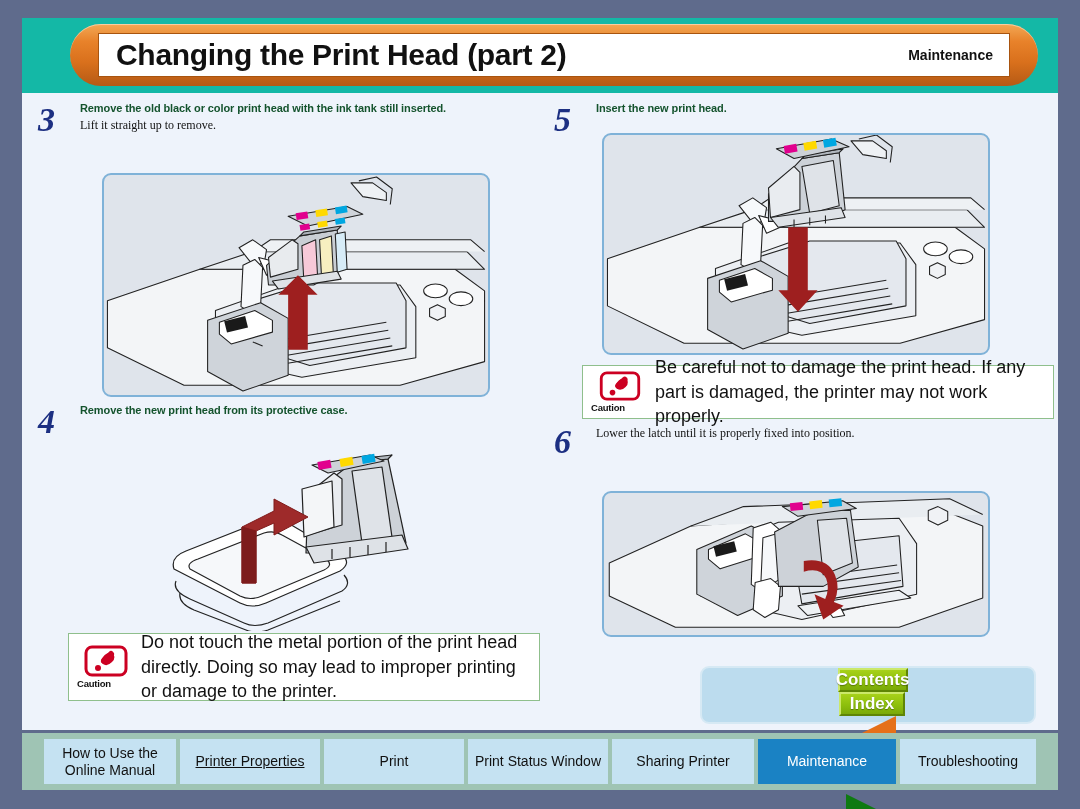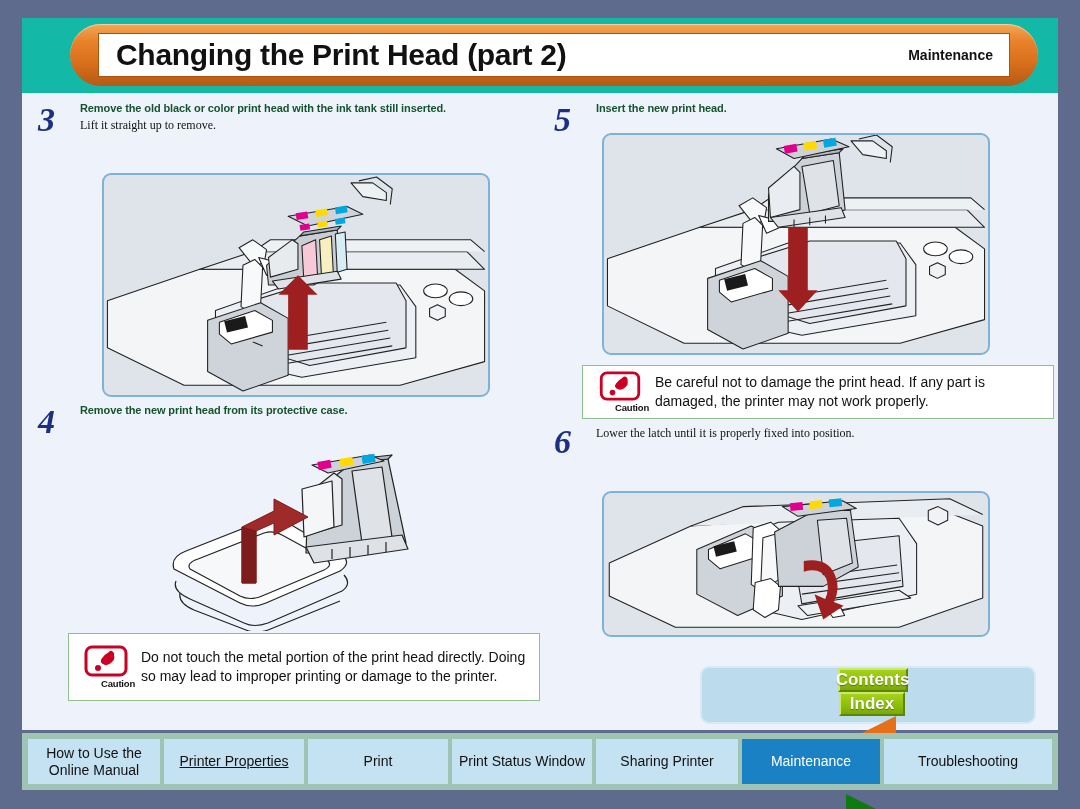--- a/index.html
+++ b/index.html
@@ -83,28 +83,28 @@
     position: relative;
   }
   .fig svg { display: block; width: 100%; height: 100%; }
   
   .caution {
     border: 1px solid #8fbf8c;
     background: #ffffff;
     display: flex; align-items: center;
     padding: 7px 10px 7px 8px;
   }
-  .caution-icon { flex: 0 0 58px; width: 58px; text-align: right; }
+  .caution-icon { flex: 0 0 58px; width: 58px; text-align: left; }
   .caution-icon svg { display: block; margin: 0 auto; }
   .caution-label {
     font-size: 9.5px; font-weight: bold; color: #111;
     margin-top: 1px; letter-spacing: -.2px;
   }
   .caution-text {
-    font-size: 14px; color: #111; line-height: 1.37;
+    font-size: 18px; color: #111; line-height: 1.37;
     margin-left: 6px; flex: 1;
   }
   
   .navpill {
     position: absolute; left: 700px; top: 666px;
     width: 336px; height: 58px;
     background: #bcdcee;
     border: 2px solid #d6e9f4;
     border-radius: 9px;
     display: flex; align-items: center; flex-direction: column;
@@ -136,21 +136,21 @@
     width: 0; height: 0;
     border-top: 22px solid transparent;
     border-bottom: 22px solid transparent;
     border-left: 44px solid #0e7a12;
   }
   
   .footer {
     position: absolute; left: 22px; top: 733px;
     width: 1036px; height: 57px;
     background: #9fc4b4;
-    display: flex; align-items: center; padding: 0 4px;
+    display: flex; align-items: center; padding: 0 20px;
   }
   .tab {
     height: 45px; margin: 0 2px;
     background: #c5e2f2;
     display: flex; align-items: center; justify-content: center;
     text-align: center;
     font-size: 14px; color: #111; line-height: 1.18;
   }
   .tab.active { background: #1a82c4; color: #ffffff; }
   .t1 { flex: 0 0 132px; }

